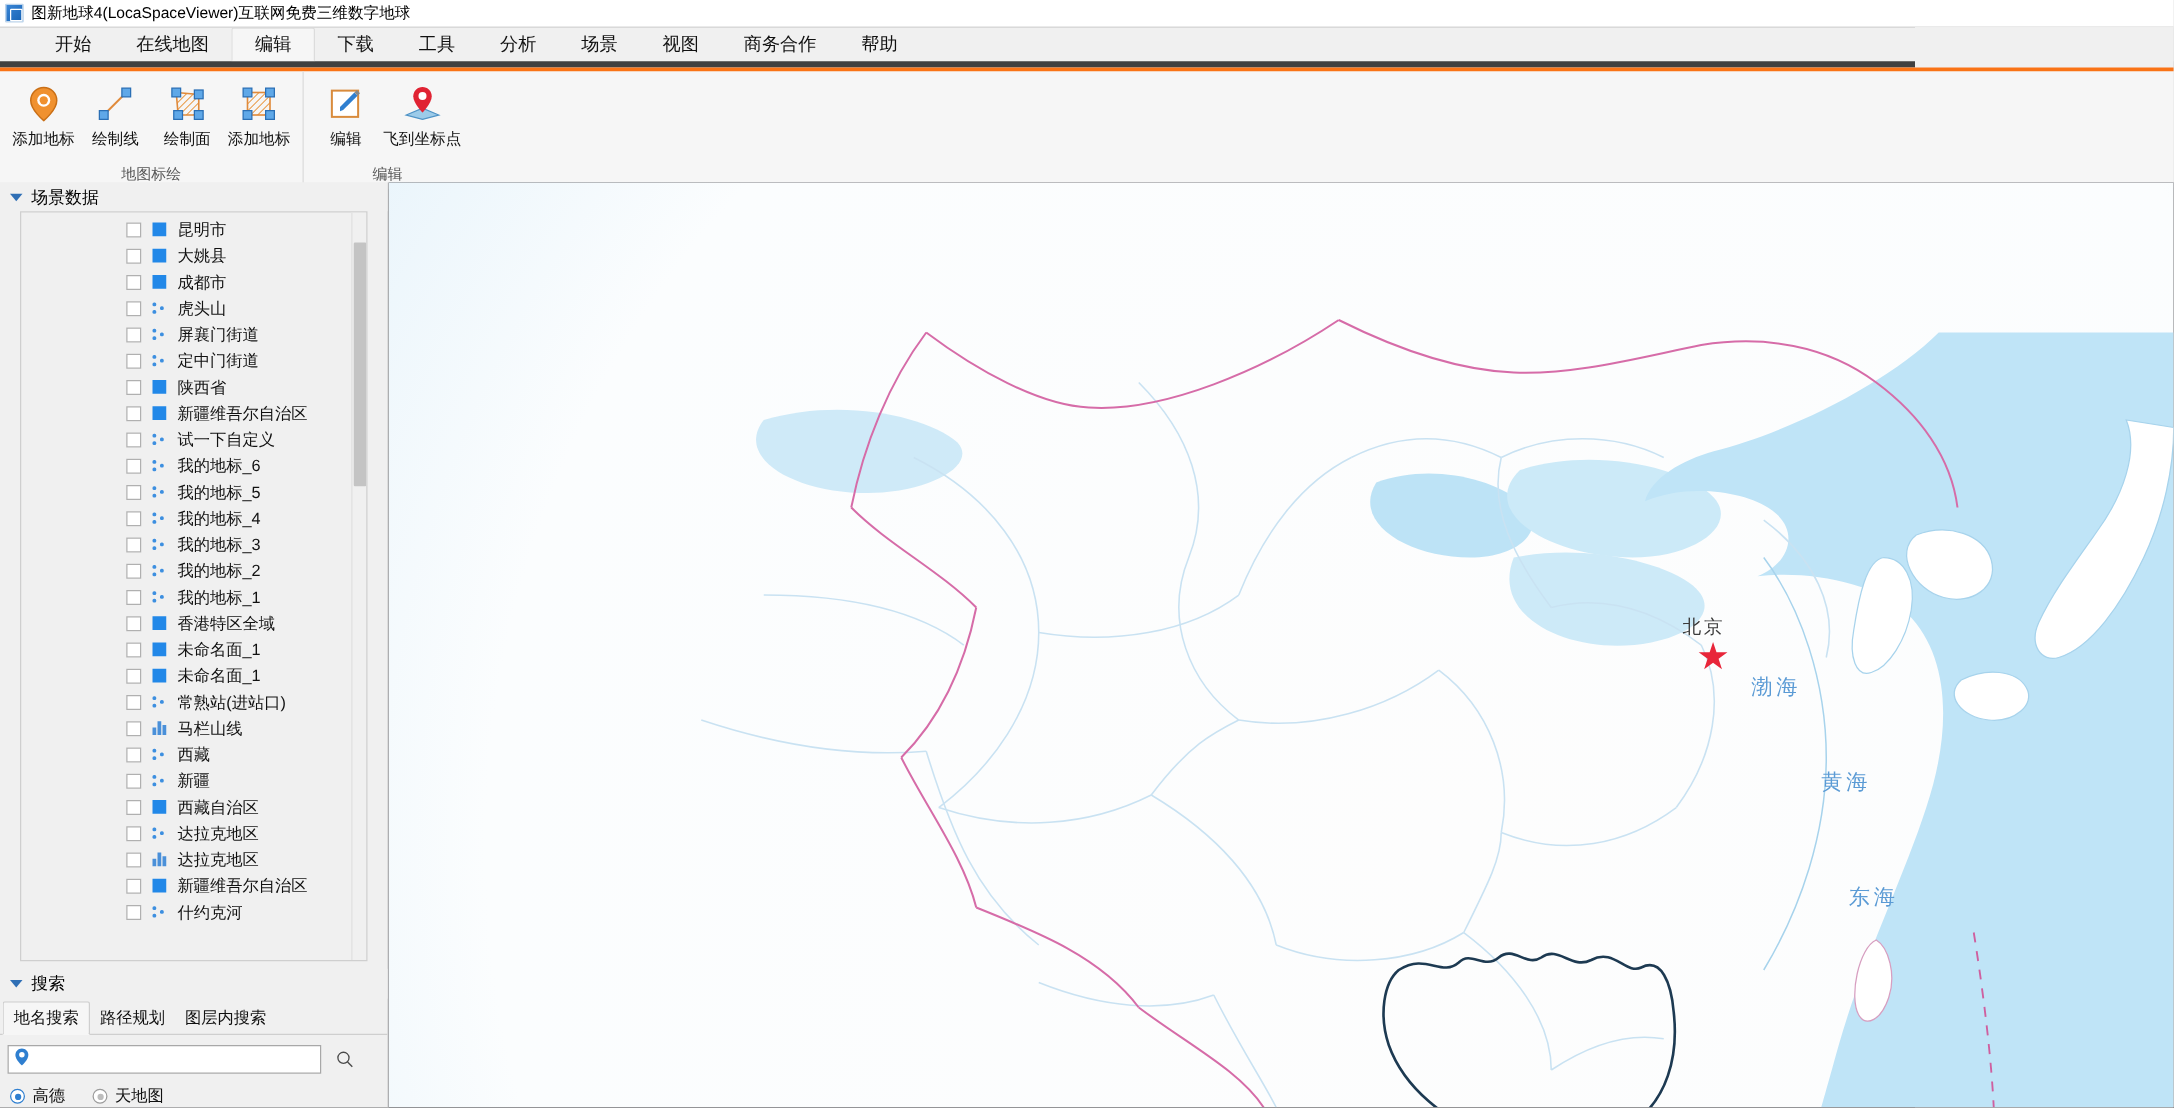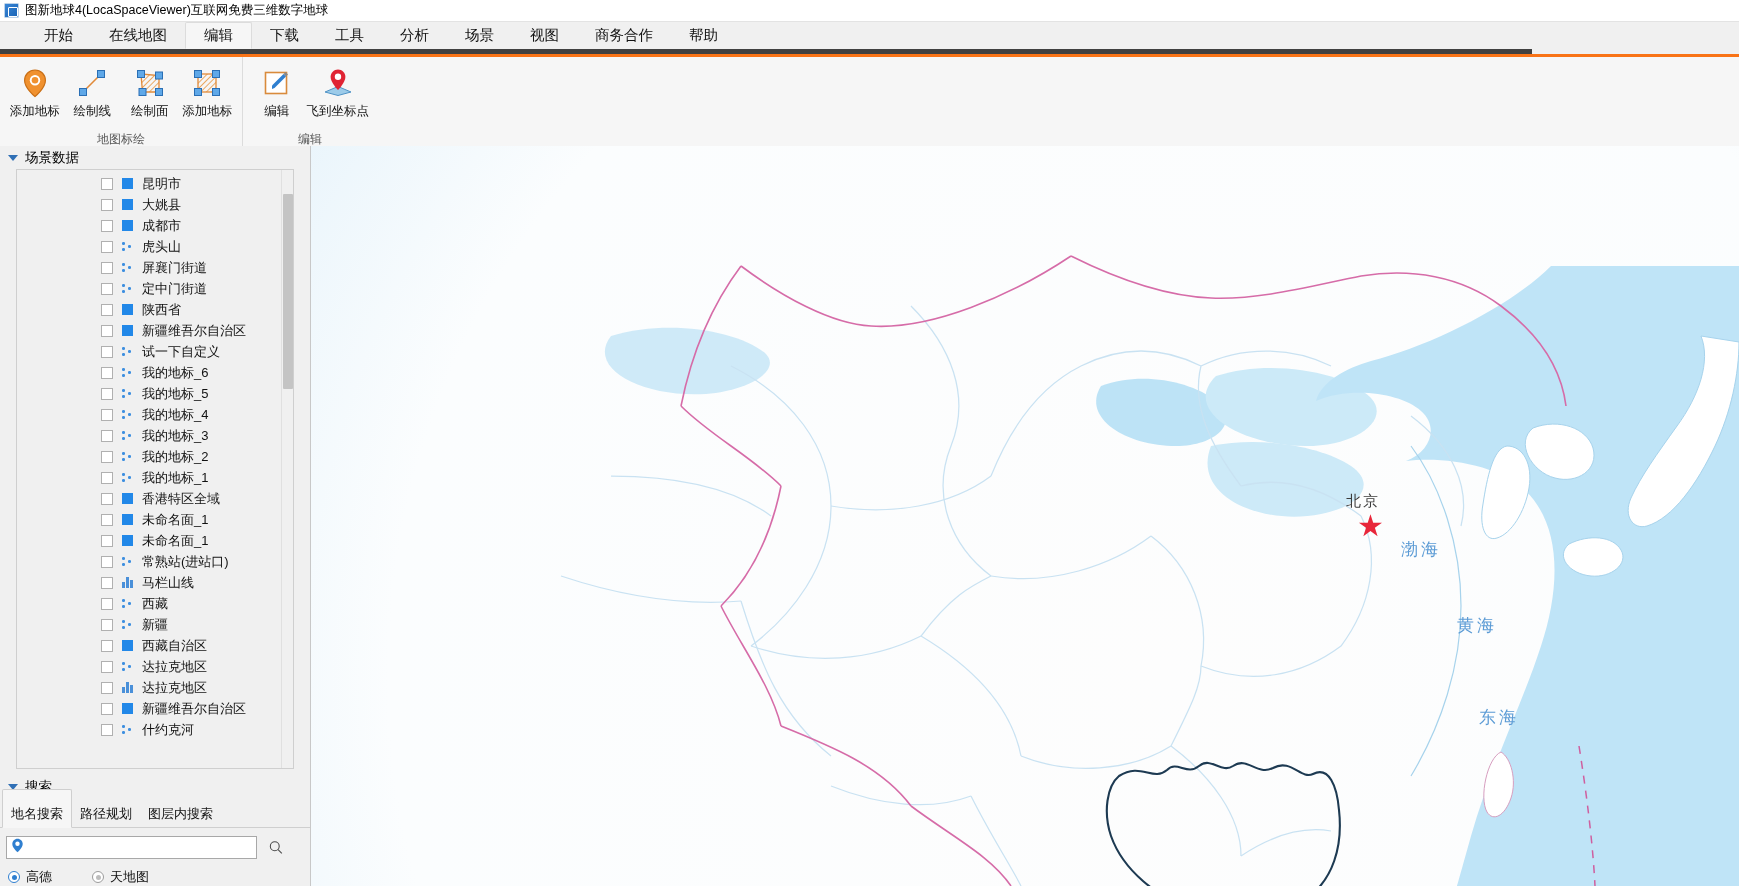--- a/index.html
+++ b/index.html
@@ -193,21 +193,21 @@
   .search-section { margin-top: 6px; }
   .search-tabs {
     display: flex; align-items: flex-end;
     height: 25px;
     margin: 4px 0 0 0;
     padding-left: 2px;
     border-bottom: 1px solid #cfcfcf;
   }
   .stab {
     font-size: 13px; color: #111;
-    padding: 15px 8px 4px 8px;
+    padding: 3px 8px 4px 8px;
     cursor: default;
     white-space: nowrap;
   }
   .stab.active {
     background: #f6f6f6;
     border: 1px solid #cfcfcf;
     border-bottom: 1px solid #f6f6f6;
     margin-bottom: -1px;
     border-radius: 2px 2px 0 0;
   }
@@ -233,21 +233,21 @@
   .search-btn {
     width: 26px; height: 23px;
     margin-left: 6px;
     display: flex; align-items: center; justify-content: center;
     background: transparent; border: none;
     cursor: default;
   }
   .radio-row {
     display: flex; align-items: center;
     padding: 9px 0 0 8px;
-    gap: 40px;
+    gap: 22px;
   }
   .radio-item { display: flex; align-items: center; font-size: 13px; color: #111; cursor: default; }
   .radio {
     width: 12px; height: 12px; border-radius: 50%;
     border: 1px solid #9c9c9c;
     background: #fff;
     margin-right: 6px;
     position: relative; flex: none;
   }
   .radio.checked { border-color: #2f7fd0; }

